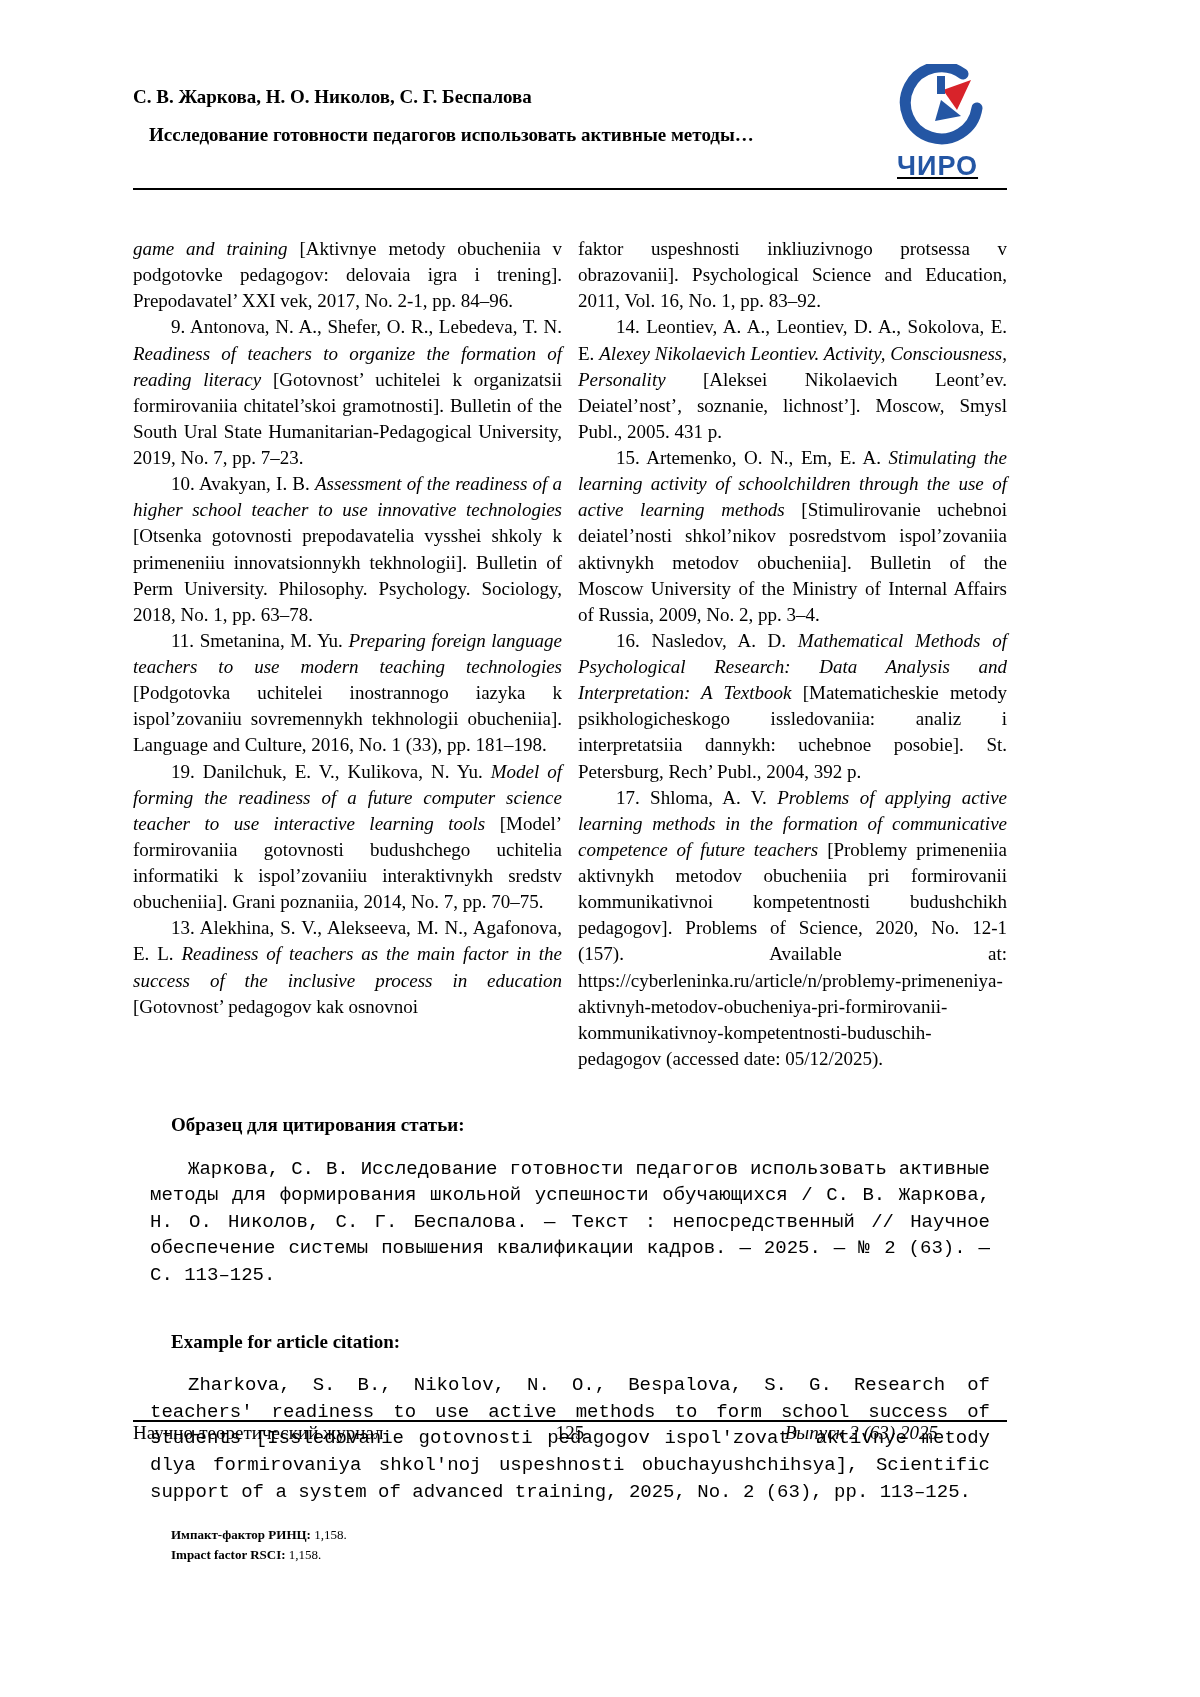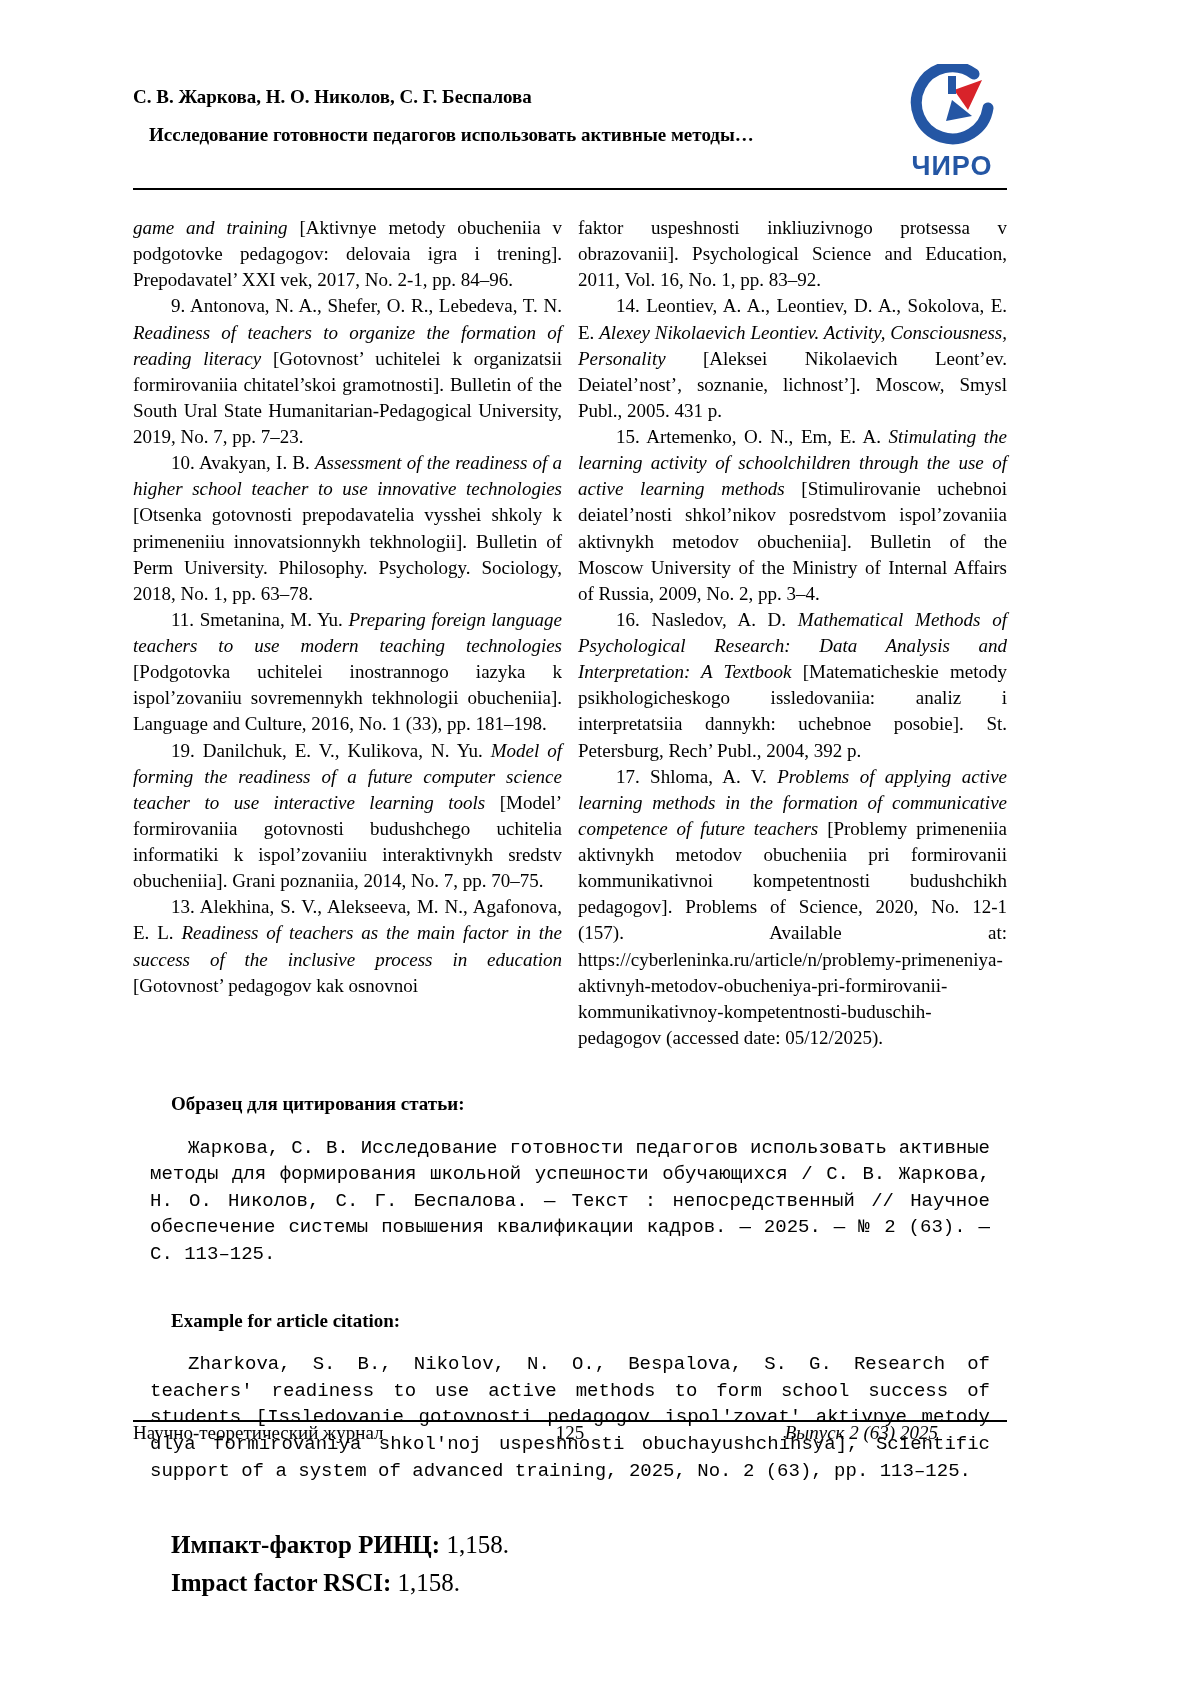--- a/index.html
+++ b/index.html
@@ -17,39 +17,39 @@
     position: absolute;
     left: 133px;
     top: 72px;
     width: 874px;
   }
   
   .header { display: flex; justify-content: space-between; align-items: flex-start; }
   .header-text { padding-top: 14px; }
   .authors { font-weight: bold; font-size: 19px; margin: 0 0 9px 0; }
   .doc-title { font-weight: bold; font-size: 19px; margin: 16px; }
-  .logo-block { text-align: center; width: 110px; margin-top: -8px; }
+  .logo-block { text-align: left; width: 110px; margin-top: -8px; text-decoration: underline; }
   .logo-word {
     font-weight: bold; font-size: 27px; color: #2456a4;
     letter-spacing: 1px; line-height: 1; margin-top: 1px;
     font-family: "Liberation Sans", sans-serif;
   }
   .header-rule { border-bottom: 2.5px solid #000; margin-top: 8px; }
   
-  .columns { display: flex; gap: 16px; margin-top: 25px; }
+  .columns { display: flex; gap: 16px; margin-top: 46px; }
   .col { flex: 1; font-size: 19px; line-height: 1.375; text-align: justify; overflow-wrap: anywhere; }
   .ref { margin: 0; text-indent: 38px; }
   .ref.noindent { text-indent: 0; }
   .it { font-style: italic; }
   
   .section { margin-top: 40px; font-size: 19px; line-height: 1.4; text-align: justify; }
   .section-heading { font-weight: bold; margin: 0 0 2px 0; text-indent: 38px; }
   .section-body { margin: 17px; text-indent: 38px; font-family: Liberation Mono, monospace; }
   
-  .impact { margin-top: 42px; font-size: 25px; line-height: 1.5; }
+  .impact { margin-top: 20px; font-size: 13px; line-height: 1.5; }
   .impact-line { margin: 0; text-indent: 38px; }
   .impact-label { font-weight: bold; }
   
   .footer {
     position: absolute;
     left: 133px;
     width: 874px;
     top: 1420px;
     border-top: 2.5px solid #000;
     display: flex;

